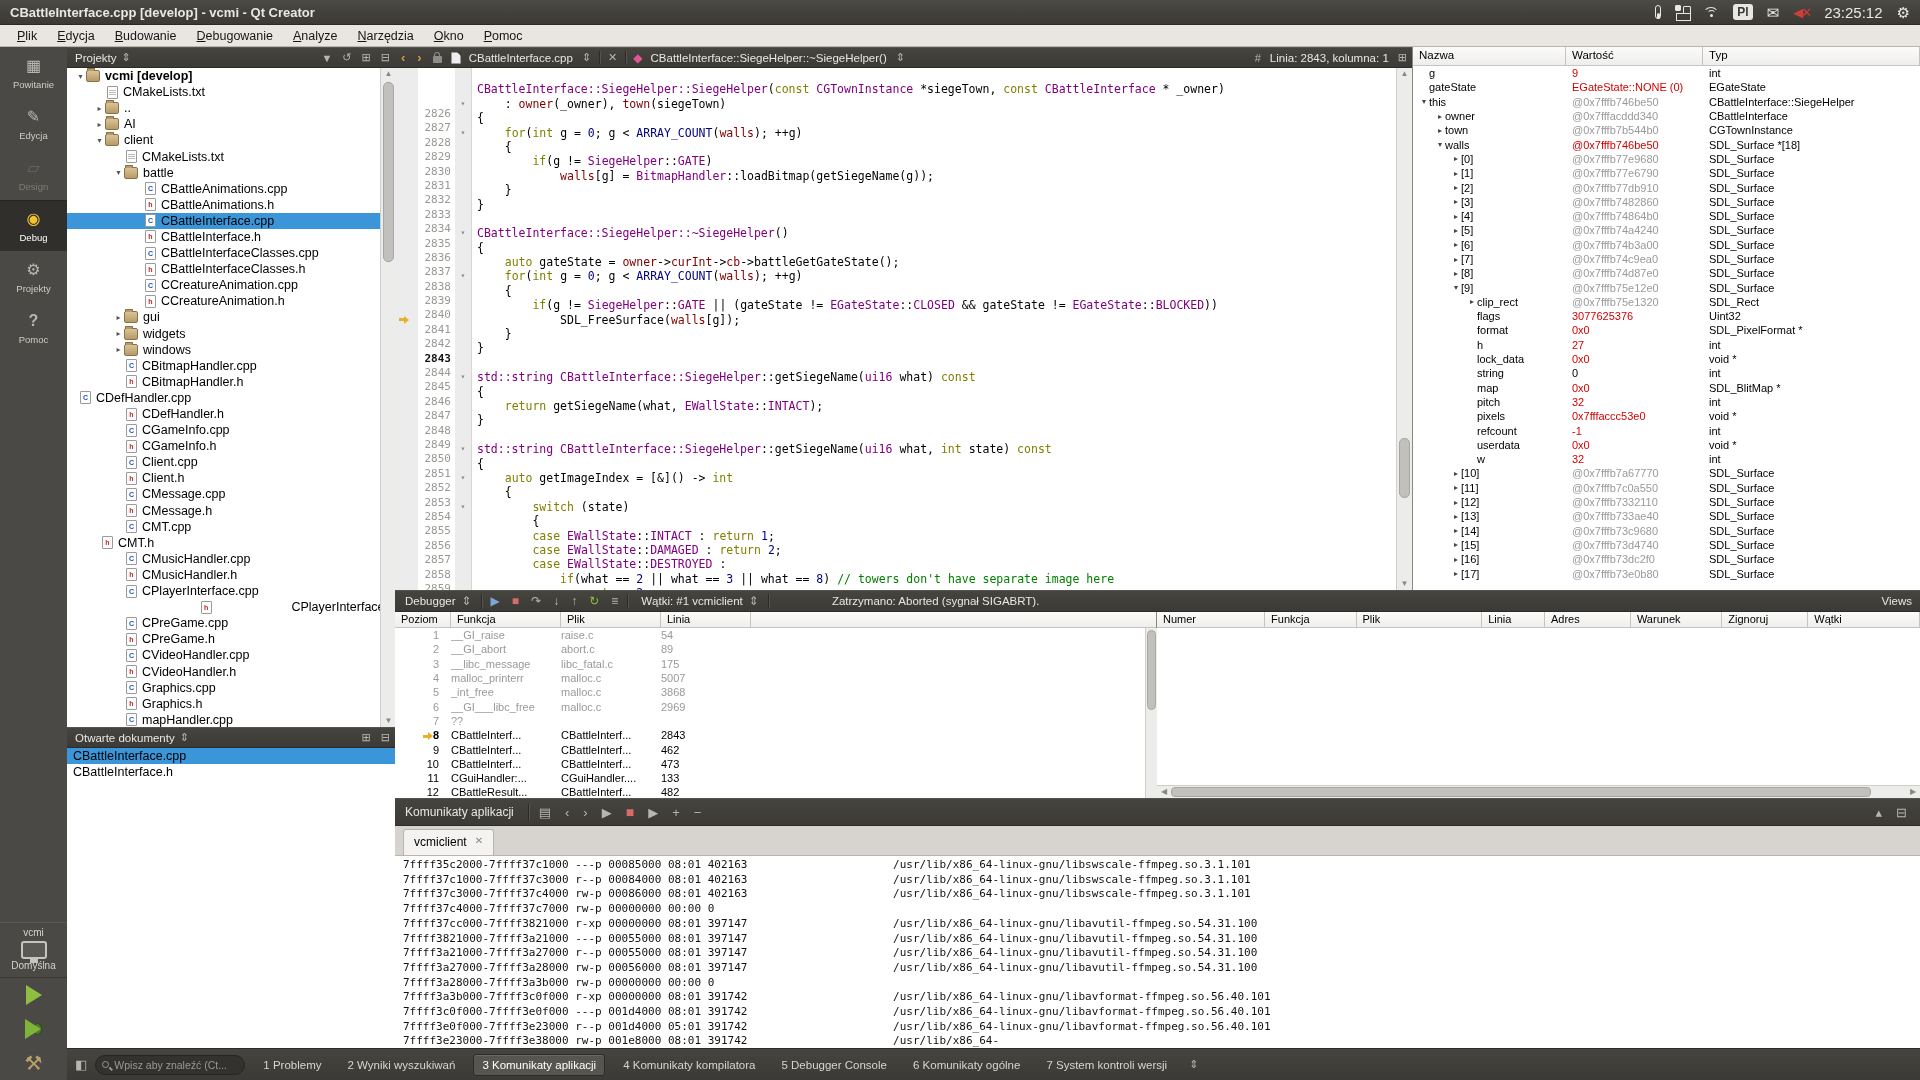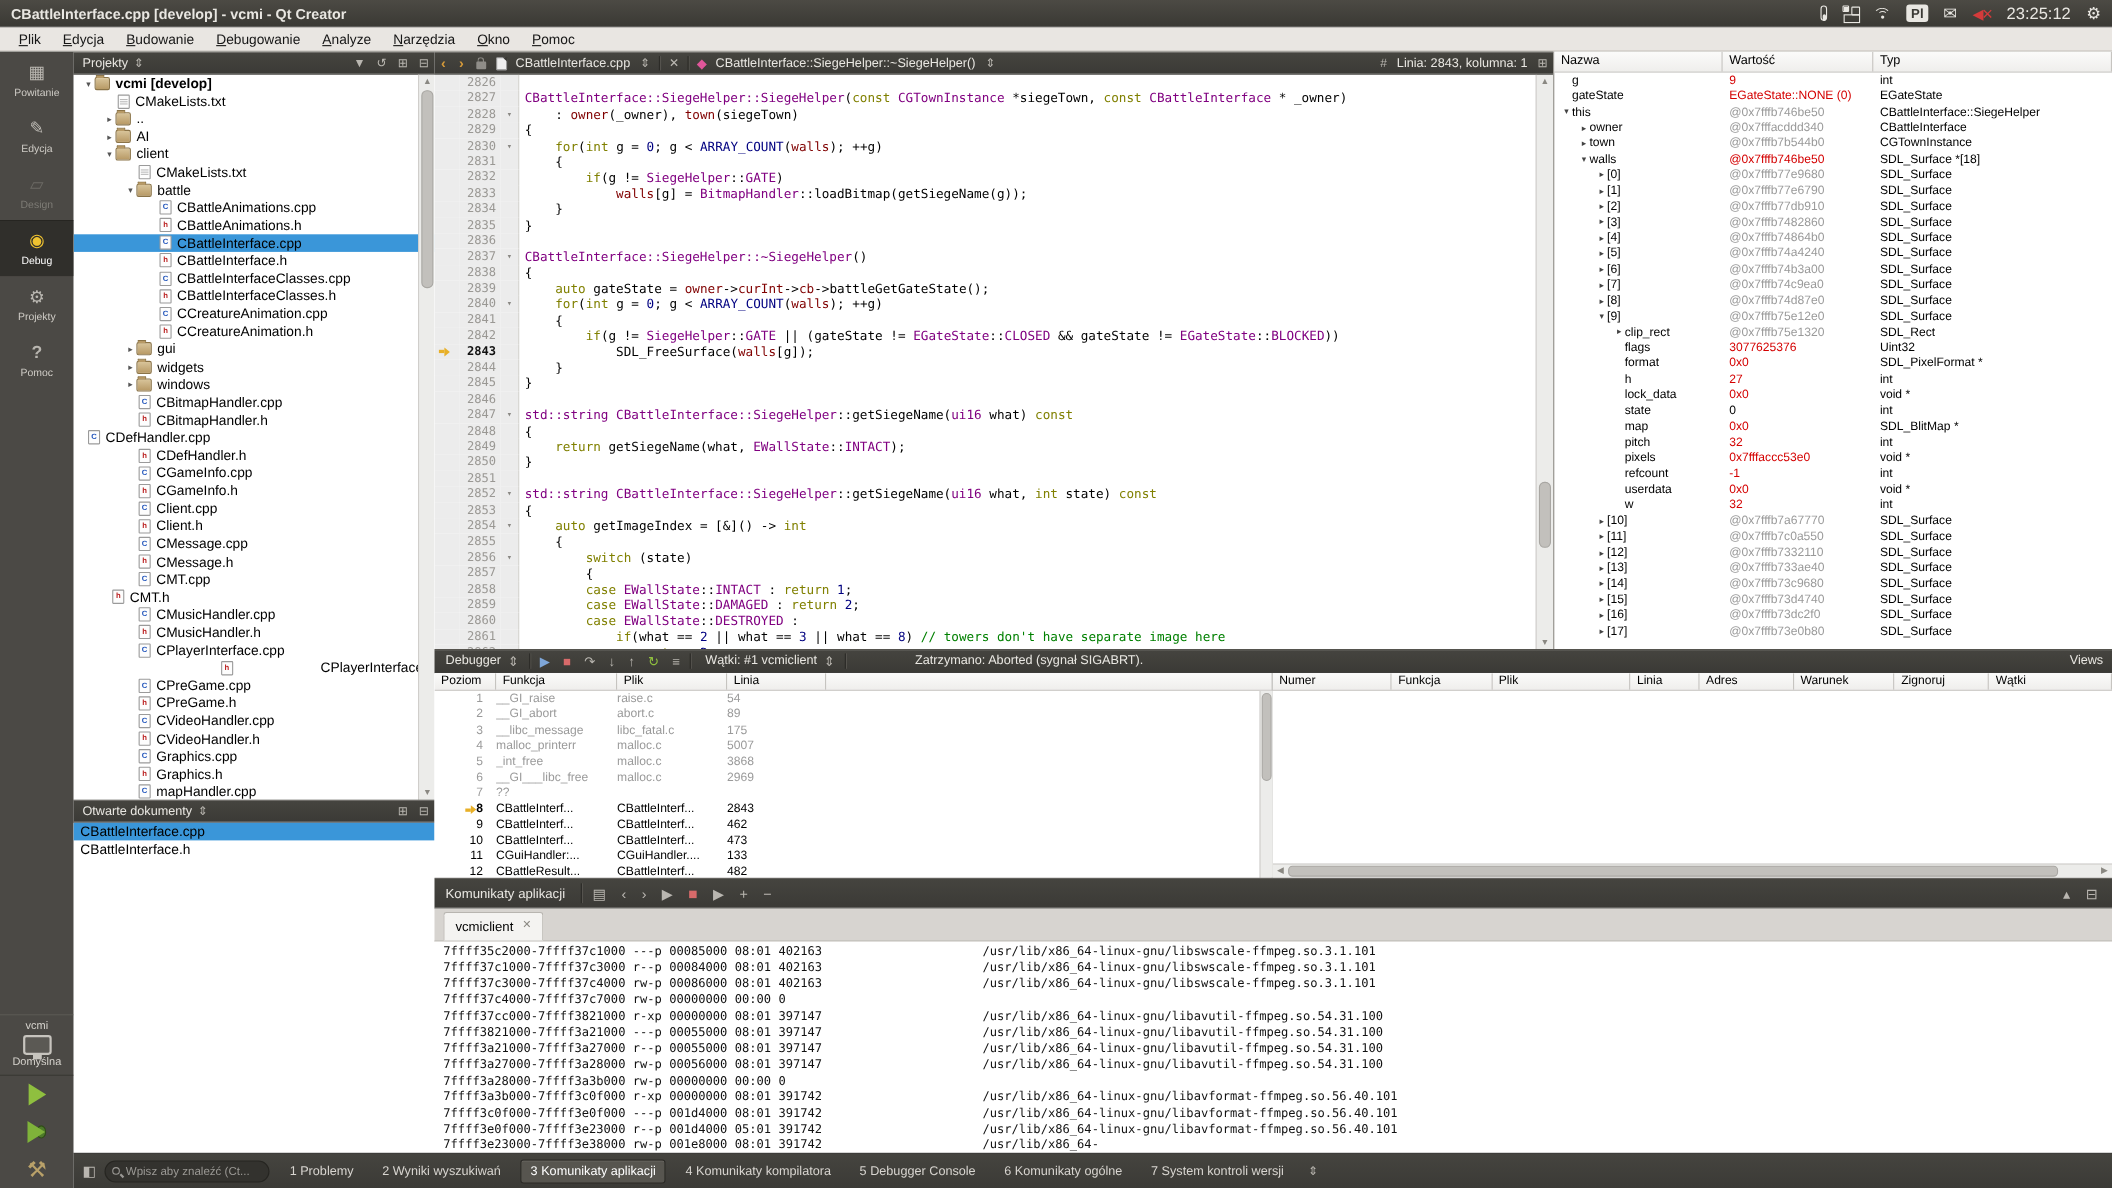--- a/index.html
+++ b/index.html
@@ -97,21 +97,21 @@
   .lock { width:9px; height:7px; background:#8f8d88; border-radius:1px; position:relative; margin:3px 5px 0; }
   .lock:before { content:""; position:absolute; left:1.5px; top:-4px; width:4px; height:4px; border:1.5px solid #8f8d88; border-bottom:0; border-radius:3px 3px 0 0; }
   .diamond { color:#e0569a; font-size:12px; padding:0 4px; }
   #editor-nav .right { margin-left:auto; display:flex; align-items:center; }
 
   
   #editor { left:395px; top:68px; width:1001px; height:522px; background:#fff; overflow:hidden;
     font-family:"DejaVu Sans Mono",monospace; font-size:11.5px; }
   .cl { height:14.4px; display:flex; white-space:pre; line-height:14.4px; }
   .cl .margin { width:23px; flex:none; background:#ececec; position:relative; }
-  .cl .lnum { width:37px; flex:none; background:#ececec; color:#9a9894; text-align:right; padding-right:4px; font-size:11px; }
+  .cl .lnum { width:37px; flex:none; background:#ececec; color:#9a9894; text-align:right; padding-right:4px; font-size:11px;margin-top:39px; }
   .cl.cur .lnum { color:#111; font-weight:bold; }
   .cl .fold { width:17px; flex:none; background:#ececec; color:#8a8884; font-size:8px; text-align:center; border-right:1px solid #d8d6d2; }
   .cl .src { padding-left:5px; color:#000; }
   .cur-arrow { position:absolute; left:4px; top:3.2px; width:6px; height:8px; }
   .cur-arrow:before { content:""; position:absolute; left:0; top:2.5px; width:5px; height:3px; background:#e8b028; }
   .cur-arrow:after { content:""; position:absolute; left:5px; top:0; border-left:5px solid #e8b028; border-top:4px solid transparent; border-bottom:4px solid transparent; }
   .sk { color:#808000; } .st { color:#800080; } .sm { color:#800000; }
   .sn { color:#000080; } .sc { color:#008000; } .sM { color:#000080; }
   #editor-scroll { left:1396px; top:68px; width:16px; height:522px; background:#ececea; border-left:1px solid #d0cecb; }
 
@@ -737,21 +737,21 @@
         <div class="name" style="padding-left: 54px;">
           <span class="exp"></span>
           <span>lock_data</span>
         </div>
         <div class="val vr">0x0</div>
         <div class="typ">void *</div>
       </div>
       <div class="lrow">
         <div class="name" style="padding-left: 54px;">
           <span class="exp"></span>
-          <span>state</span>
+          <span>string</span>
         </div>
         <div class="val vb">0</div>
         <div class="typ">int</div>
       </div>
       <div class="lrow">
         <div class="name" style="padding-left: 54px;">
           <span class="exp"></span>
           <span>map</span>
         </div>
         <div class="val vr">0x0</div>

